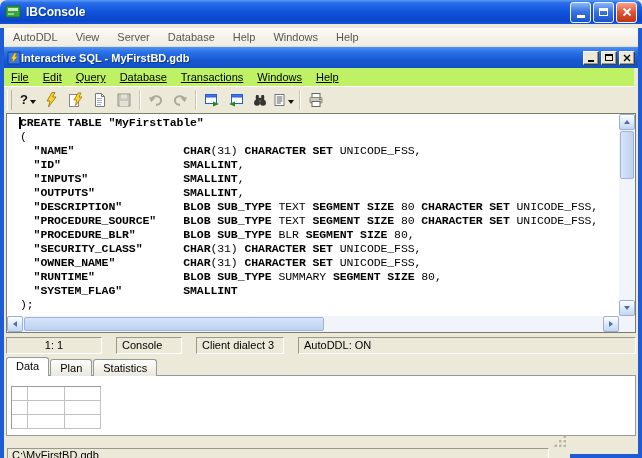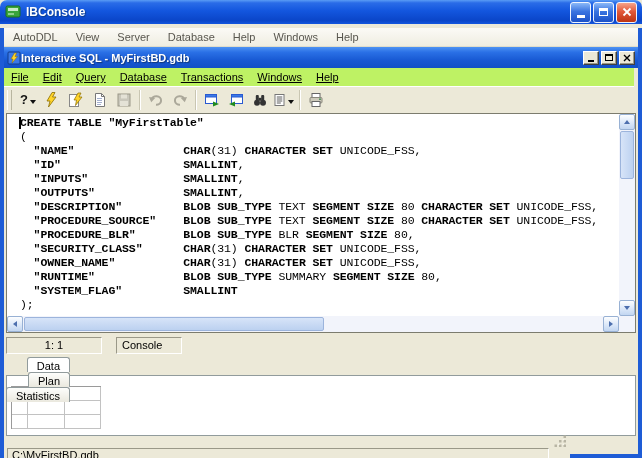--- a/index.html
+++ b/index.html
@@ -83,21 +83,21 @@
   .hthumb{position:absolute;left:17px;bottom:1px;height:14px;width:300px;box-sizing:border-box;
     border:1px solid #9CB4DC;border-radius:2px;background:linear-gradient(180deg,#D7E4F8,#BCD1F0);}
 
   
   .c-statusbar{position:absolute;left:2px;top:290px;width:630px;height:17px;display:flex;gap:14px;}
   .sp{box-sizing:border-box;border:1px solid;border-color:#9a9888 #fff #fff #9a9888;background:#ECE9D8;
     padding:1px 5px;white-space:nowrap;overflow:hidden;line-height:13px;}
   .sp1{width:96px;text-align:center;} .sp2{width:66px;} .sp3{width:88px;} .sp4{width:152px;} .sp5{flex:1;}
 
   
-  .tabstrip{position:absolute;left:2px;top:310px;height:19px;display:flex;align-items:flex-end;z-index:2;flex-direction:column;}
+  .tabstrip{position:absolute;left:2px;top:310px;height:19px;display:flex;align-items:flex-end;z-index:2;}
   .tab{box-sizing:border-box;height:17px;padding:2px 9px 0;margin-right:1px;border:1px solid #919B9C;border-bottom:none;
     border-radius:3px 3px 0 0;background:linear-gradient(#FDFDFB,#EAE8DE);}
   .tab.active{height:19px;background:#fff;font-weight:normal;position:relative;}
   .tab-content{position:absolute;left:2px;top:328px;width:630px;height:61px;box-sizing:border-box;
     background:#fff;border:1px solid #919B9C;}
 
   
   .grid{position:absolute;left:4px;top:10px;border-left:1px solid #9a9a9a;border-top:1px solid #9a9a9a;}
   .grow{display:flex;height:14px;}
   .gcell{box-sizing:border-box;border-right:1px solid #c2c2c2;border-bottom:1px solid #c2c2c2;background:#fff;}
@@ -298,20 +298,22 @@
       <div class="sb-btn b-rt">
           <span class="a-rt"></span>
         </div>
     </div>
     <div class="sb-corner"></div>
   </div>
 
   <div class="c-statusbar">
     <div class="sp sp1">1: 1</div>
     <div class="sp sp2">Console</div>
+    <div class="sp sp3">Client dialect 3</div>
+    <div class="sp sp5">AutoDDL: ON</div>
   </div>
 
   <div class="tabstrip">
       <span class="tab active">Data</span>
       <span class="tab">Plan</span>
       <span class="tab">Statistics</span>
     </div>
 
   <div class="tab-content">
     <div class="grid">

